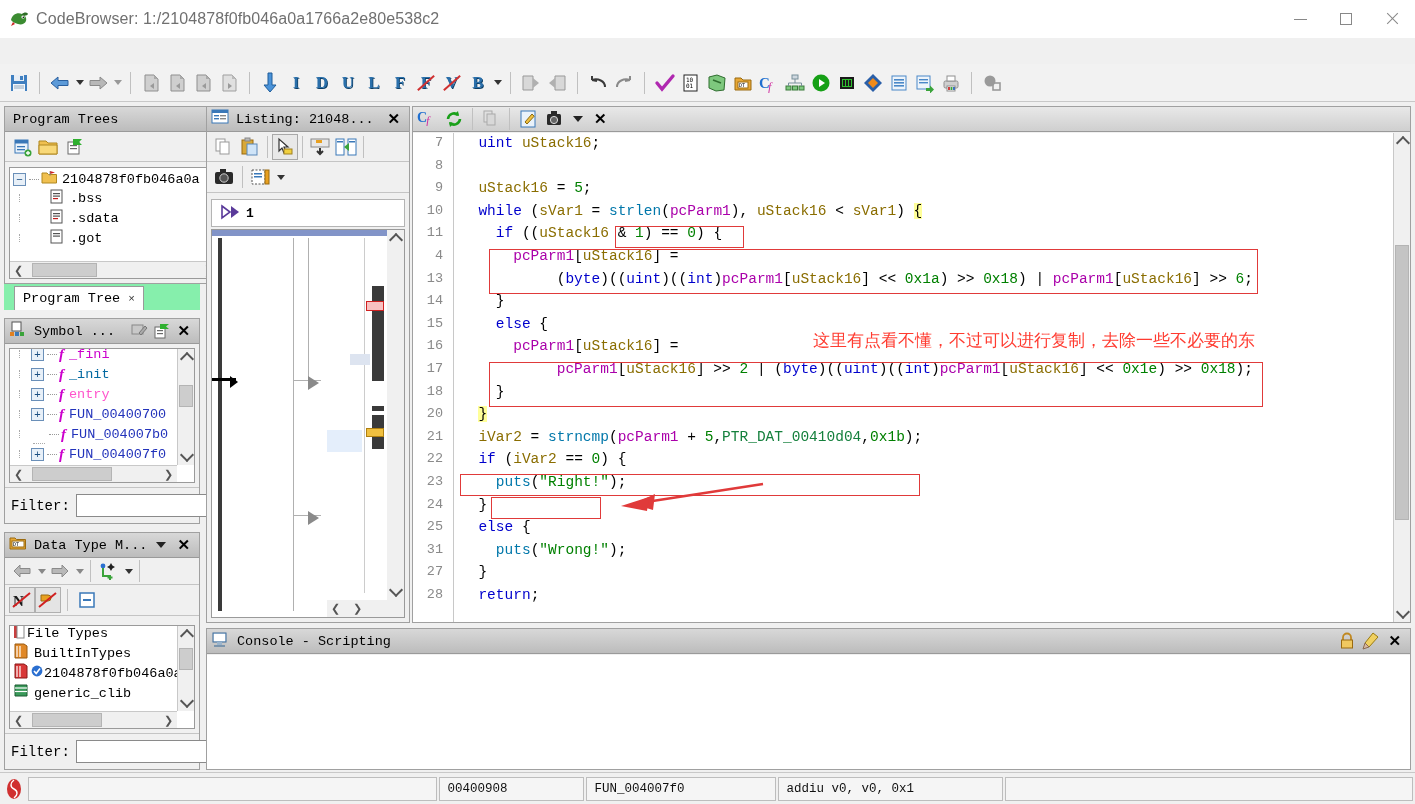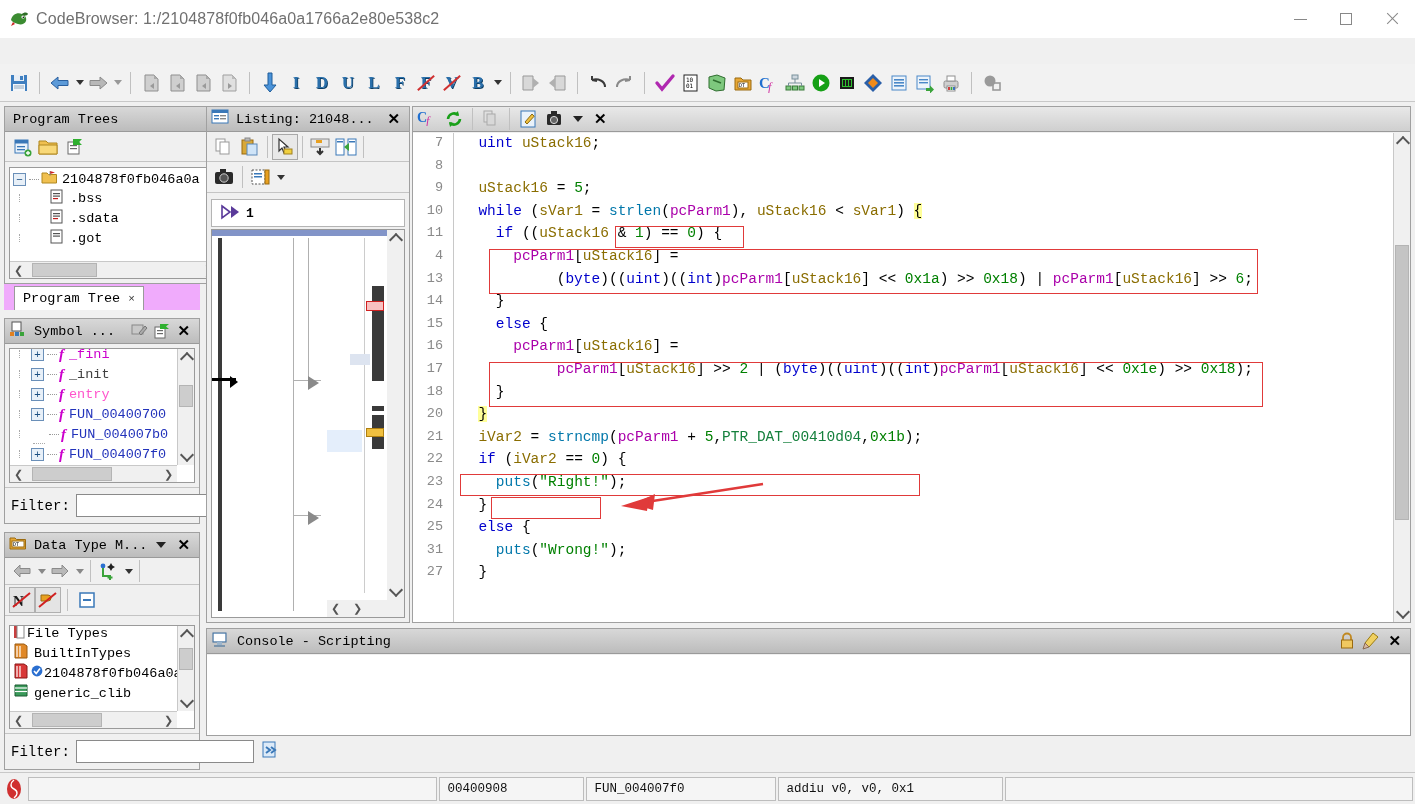--- a/index.html
+++ b/index.html
@@ -110,21 +110,21 @@
     background: #f0f0f0; border-top: 1px solid #c4c4c4;
     font-family: "Liberation Mono", monospace; font-size: 14px;
   }
   .filter-input {
     flex: 1; height: 23px; background: #fff; border: 1px solid #8a8a8a;
     margin: 0 6px; font-family: "Liberation Mono", monospace; font-size: 13px; padding: 0 4px;
   }
 
   .tab-strip {
     height: 26px; display: flex; align-items: flex-end; padding-left: 10px;
-    background: #f0abfc;
+    background: #86efac;
   }
   .tab {
     height: 24px; display: flex; align-items: center; padding: 0 8px;
     background: #fff; border: 1px solid #9a9a9a; border-bottom: none;
     font-family: "Liberation Mono", monospace; font-size: 13.5px;
   }
   .tab .x { margin-left: 8px; font-size: 11px; color: #333; }
 
   
   .decomp-code {
@@ -560,21 +560,21 @@
           <span class="expander">+</span>
           <span class="dotlead"></span>
           <span style="color:#cc00cc;font-weight:bold;font-style:italic;font-family:'Liberation Serif',serif;font-size:15px;margin-right:5px;">f</span>
           <span style="color:#cc00cc;">_fini</span>
         </div>
         <div class="tree-row">
           <span class="indent vline"></span>
           <span class="expander">+</span>
           <span class="dotlead"></span>
           <span style="color:#cc00cc;font-weight:bold;font-style:italic;font-family:'Liberation Serif',serif;font-size:15px;margin-right:5px;">f</span>
-          <span style="color:#404040;font-family:Liberation Mono, monospace;">_init</span>
+          <span style="color:#0369a1;font-family:Liberation Mono, monospace;">_init</span>
         </div>
         <div class="tree-row">
           <span class="indent vline"></span>
           <span class="expander">+</span>
           <span class="dotlead"></span>
           <span style="color:#cc00cc;font-weight:bold;font-style:italic;font-family:'Liberation Serif',serif;font-size:15px;margin-right:5px;">f</span>
           <span style="color:#ff55cc;">entry</span>
         </div>
         <div class="tree-row">
           <span class="indent vline"></span>
@@ -942,44 +942,46 @@
           <div class="code-line"><span class="lno">17</span><span class="ltext"><span class="plain">           </span><span class="parm">pcParm1</span><span class="plain">[</span><span class="var">uStack16</span><span class="plain">] &gt;&gt; </span><span class="num">2</span><span class="plain"> | (</span><span class="typ">byte</span><span class="plain">)((</span><span class="typ">uint</span><span class="plain">)((</span><span class="typ">int</span><span class="plain">)</span><span class="parm">pcParm1</span><span class="plain">[</span><span class="var">uStack16</span><span class="plain">] &lt;&lt; </span><span class="num">0x1e</span><span class="plain">) &gt;&gt; </span><span class="num">0x18</span><span class="plain">);</span></span></div>
           <div class="code-line"><span class="lno">18</span><span class="ltext"><span class="plain">    }</span></span></div>
           <div class="code-line"><span class="lno">20</span><span class="ltext"><span class="plain">  </span><span class="plain hl-brace">}</span></span></div>
           <div class="code-line"><span class="lno">21</span><span class="ltext"><span class="plain">  </span><span class="var">iVar2</span><span class="plain"> = </span><span class="fn">strncmp</span><span class="plain">(</span><span class="parm">pcParm1</span><span class="plain"> + </span><span class="num">5</span><span class="plain">,</span><span class="glob">PTR_DAT_00410d04</span><span class="plain">,</span><span class="num">0x1b</span><span class="plain">);</span></span></div>
           <div class="code-line"><span class="lno">22</span><span class="ltext"><span class="plain">  </span><span class="kw">if</span><span class="plain"> (</span><span class="var">iVar2</span><span class="plain"> == </span><span class="num">0</span><span class="plain">) {</span></span></div>
           <div class="code-line"><span class="lno">23</span><span class="ltext"><span class="plain">    </span><span class="fn">puts</span><span class="plain">(</span><span class="str">"Right!"</span><span class="plain">);</span></span></div>
           <div class="code-line"><span class="lno">24</span><span class="ltext"><span class="plain">  }</span></span></div>
           <div class="code-line"><span class="lno">25</span><span class="ltext"><span class="plain">  </span><span class="kw">else</span><span class="plain"> {</span></span></div>
           <div class="code-line"><span class="lno">31</span><span class="ltext"><span class="plain">    </span><span class="fn">puts</span><span class="plain">(</span><span class="str">"Wrong!"</span><span class="plain">);</span></span></div>
           <div class="code-line"><span class="lno">27</span><span class="ltext"><span class="plain">  }</span></span></div>
+          <div class="code-line"><span class="lno">28</span><span class="ltext"><span class="plain">  </span><span class="kw">return</span><span class="plain">;</span></span></div>
         </div>
 
       <div class="redbox" style="left:202px; top:93px; width:129px; height:22px;"></div>
       <div class="redbox" style="left:76px; top:116px; width:769px; height:45px;"></div>
       <div class="redbox" style="left:76px; top:229px; width:774px; height:45px;"></div>
       <div class="redbox" style="left:47px; top:341px; width:460px; height:22px;"></div>
       <div class="redbox" style="left:78px; top:364px; width:110px; height:22px;"></div>
 
+      <div class="annot-cn" style="left:400px; top:196px;">这里有点看不懂，不过可以进行复制，去除一些不必要的东</div>
 
       <svg style="position:absolute; left:190px; top:345px;" width="170" height="45" viewBox="0 0 170 45">
         <path d="M160 6 L30 26" stroke="#e03a3a" stroke-width="2.4" fill="none"></path>
         <path d="M30 26 L52 16 L50 32 Z" fill="#e03a3a"></path>
         <path d="M18 28 L46 19 L44 33 Z" fill="#e03a3a"></path>
       </svg>
 
       <div class="vsb">
         <div class="sb-arrow chev-up" style="top:0"></div>
         <div class="sb-thumb" style="left:1px; right:1px; top:112px; height:275px; background:#c4c4c4;"></div>
         <div class="sb-arrow chev-dn" style="bottom:0"></div>
       </div>
     </div>
   </div>
 
-  <div class="panel" style="left:206px; top:628px; width:1205px; height:108px;">
+  <div class="panel" style="left:206px; top:628px; width:1205px; height:142px;">
     <div class="panel-title">
       <span style="margin-right:4px;">
         <svg width="18" height="17" viewBox="0 0 18 17">
             <rect x="2" y="2" width="13" height="9" fill="#cfe0f0" stroke="#3a6a9a"></rect>
             <rect x="3" y="3" width="11" height="7" fill="#fff"></rect>
             <rect x="6" y="11" width="5" height="3" fill="#9ab4cc"></rect>
             <rect x="3" y="14" width="11" height="2" fill="#7a94ac"></rect>
           </svg>
       </span>
       <span class="pt-label">Console - Scripting</span>

